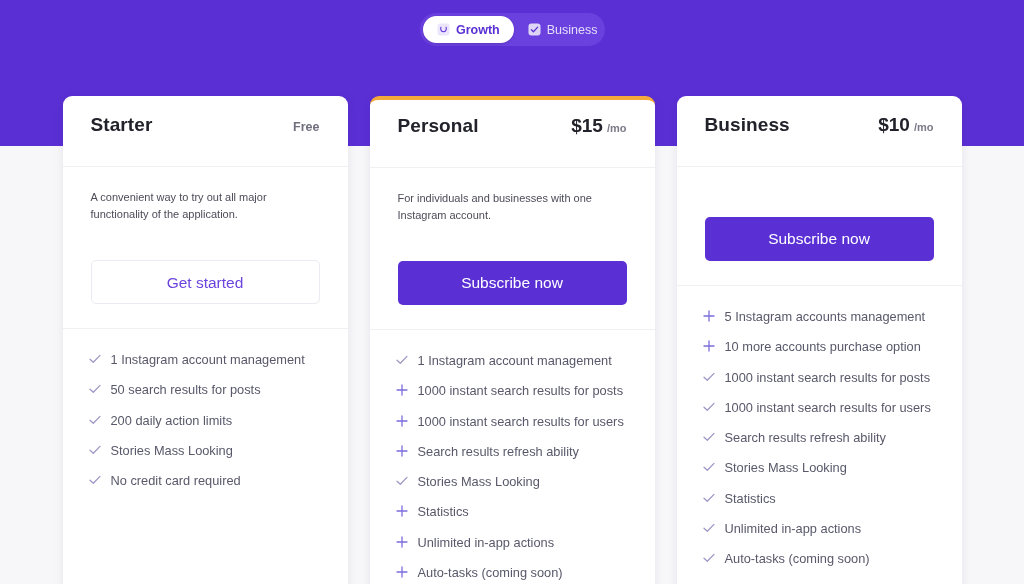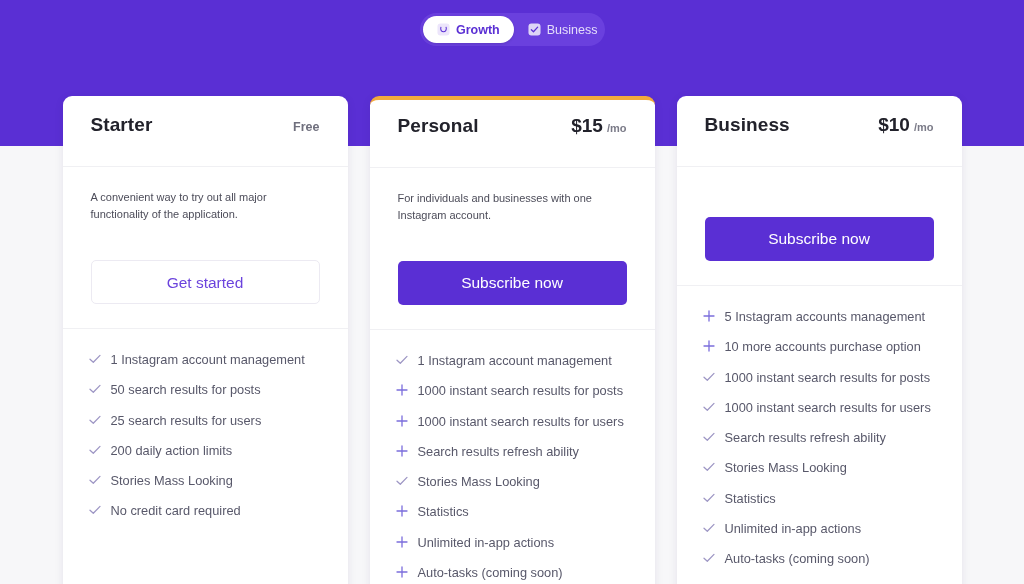--- a/index.html
+++ b/index.html
@@ -239,28 +239,20 @@
             </svg>
           </span>
           <span>50 search results for posts</span>
         </li>
         <li class="feat">
           <span class="feat-ico">
             <svg width="12" height="10" viewBox="0 0 12 10" fill="none">
               <path d="M1 5.2 L4.3 8.3 L11 1.4" stroke="#9d96c4" stroke-width="1.25" stroke-linecap="round" stroke-linejoin="round"></path>
             </svg>
           </span>
-          <span>25 search results for users</span>
-        </li>
-        <li class="feat">
-          <span class="feat-ico">
-            <svg width="12" height="10" viewBox="0 0 12 10" fill="none">
-              <path d="M1 5.2 L4.3 8.3 L11 1.4" stroke="#9d96c4" stroke-width="1.25" stroke-linecap="round" stroke-linejoin="round"></path>
-            </svg>
-          </span>
           <span>200 daily action limits</span>
         </li>
         <li class="feat">
           <span class="feat-ico">
             <svg width="12" height="10" viewBox="0 0 12 10" fill="none">
               <path d="M1 5.2 L4.3 8.3 L11 1.4" stroke="#9d96c4" stroke-width="1.25" stroke-linecap="round" stroke-linejoin="round"></path>
             </svg>
           </span>
           <span>Stories Mass Looking</span>
         </li>

